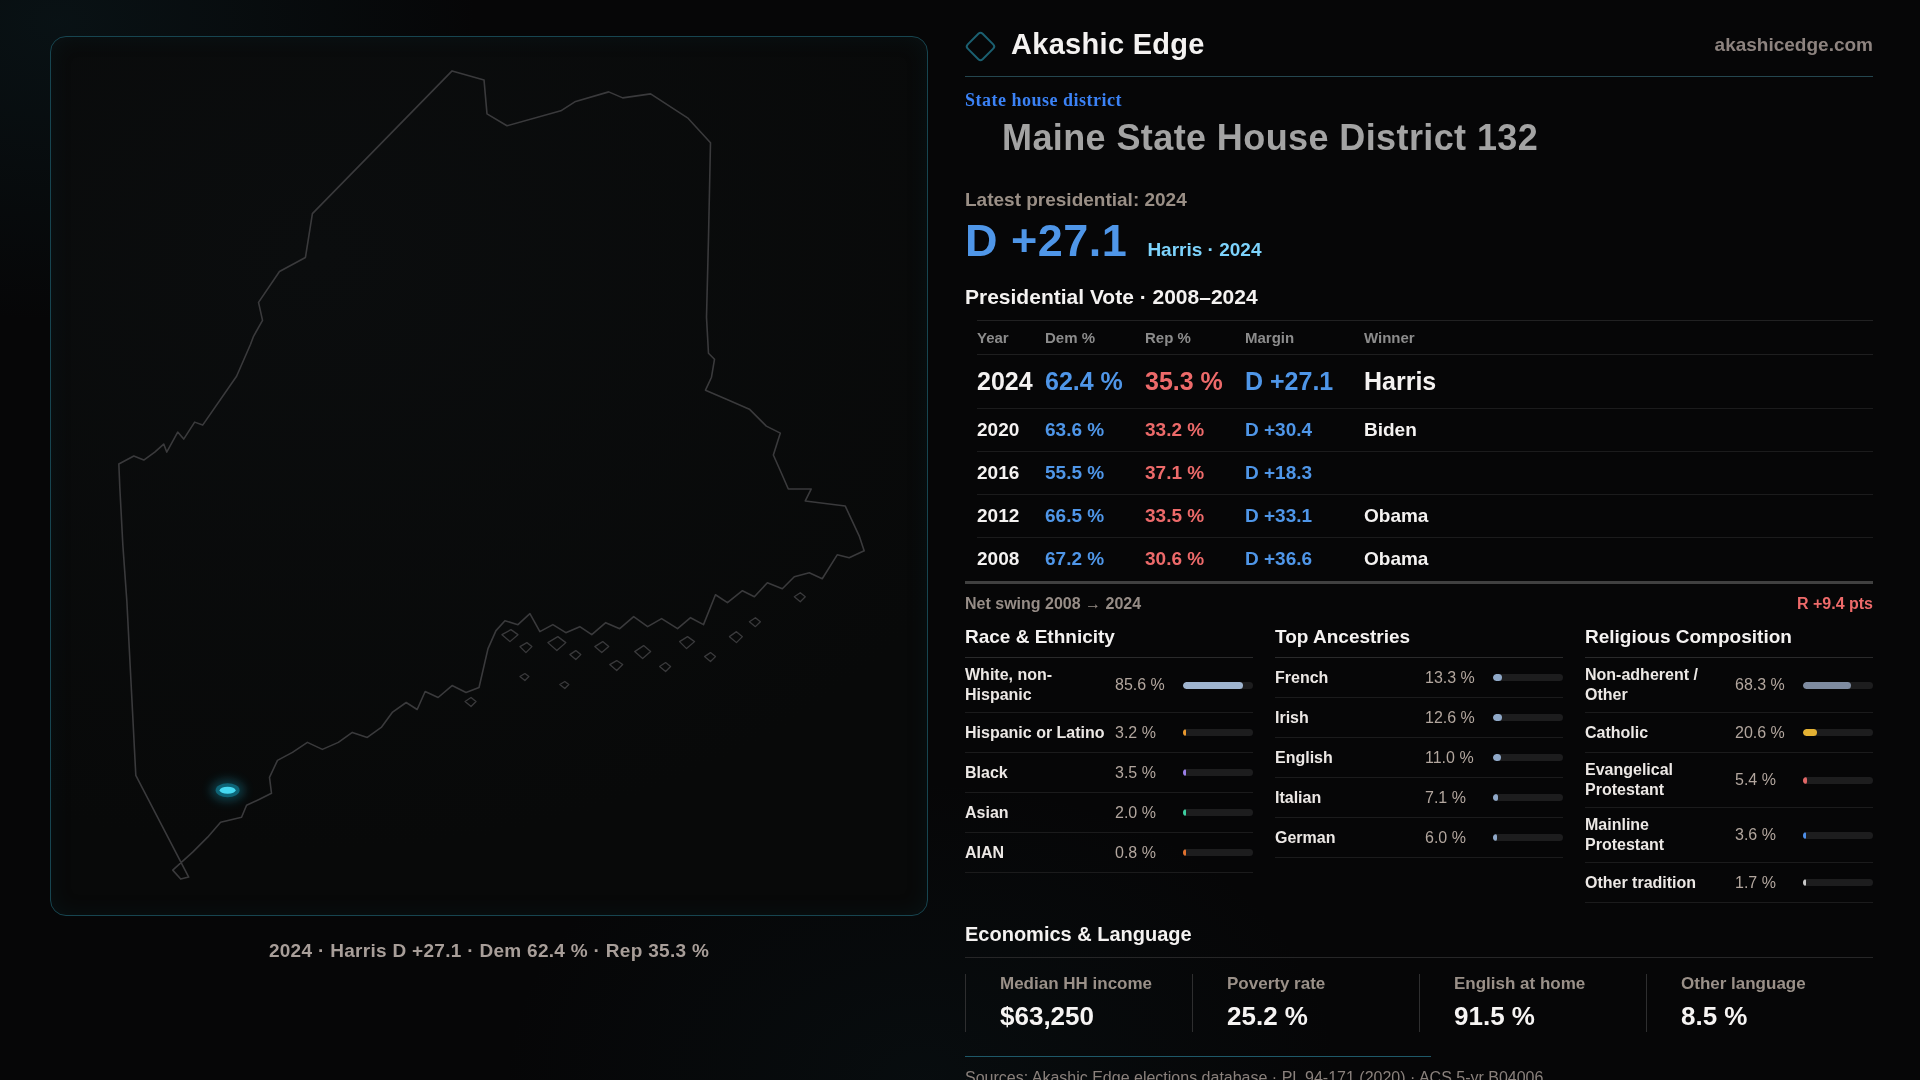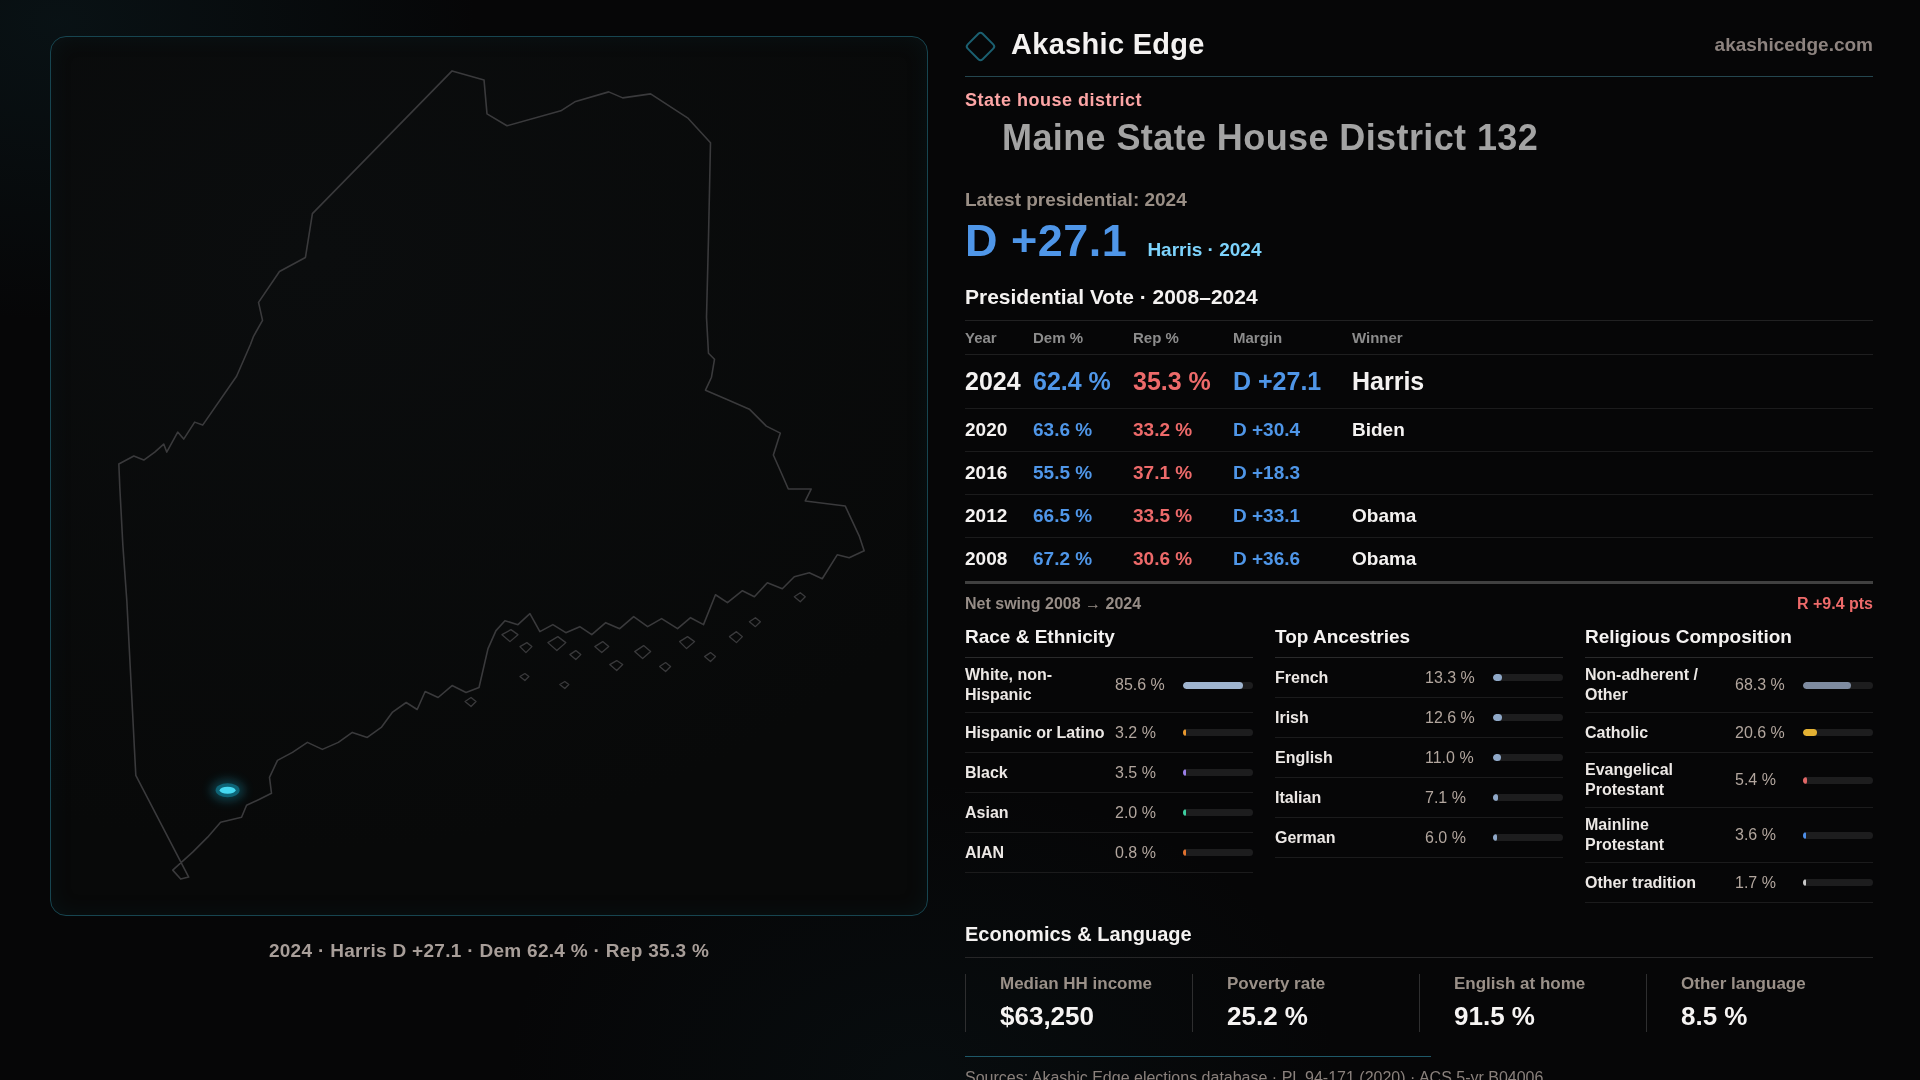--- a/index.html
+++ b/index.html
@@ -39,32 +39,32 @@
   .brand-row{ display:flex; align-items:center; gap:15px; }
   .diamond{
     width:23px; height:23px; border:2.5px solid #1b5f70; border-radius:4px;
     transform:rotate(45deg); margin:4px 4px 0 4px; flex:0 0 auto;
   }
   .brand-name{ font-size:29px; font-weight:800; letter-spacing:.3px; }
   .brand-site{ margin-left:auto; color:#8d837f; font-size:19px; font-weight:700; }
 
   .head-divider{ height:1px; background:#24464f; margin:15px 0 13px; }
 
-  .kicker{ font-size:18px; font-weight:700; color:#fca5a5; letter-spacing:.5px; }
+  .kicker{ font-size:18px; font-weight:700; color:#3b82f6; letter-spacing:.5px;font-family:Liberation Serif, serif; }
   .page-title{ font-size:36px; font-weight:800; letter-spacing:.4px; margin-top:6px; color:#a3a3a3;margin-left:37px; }
   .latest-label{ margin-top:30px; font-size:19px; font-weight:700; color:#9a8f86; }
 
   .margin-row{ display:flex; align-items:baseline; gap:20px; margin-top:4px; }
   .margin-big{ font-size:45px; font-weight:800; color:#4f96e8; letter-spacing:.5px; }
   .margin-ctx{ font-size:19px; font-weight:700; color:#7dd3fc; }
 
   .vote-title{ margin-top:18px; font-size:21px; font-weight:800; }
 
   .vote-table{ margin-top:11px; }
-  .vt-row{ display:grid; grid-template-columns:68px 100px 100px 119px 1fr; align-items:center; }
+  .vt-row{ display:grid; grid-template-columns:68px 100px 100px 119px 1fr; align-items:center;margin-left:12px; }
   .vt-head{ padding:8px 0; border-top:1px solid #212122; border-bottom:1px solid #1e1e1f;
             color:#8c8c8c; font-size:15px; font-weight:600; }
   .vt-first{ padding:12px 0; font-size:25px; font-weight:700; }
   .vt-r{ padding:10px 0; font-size:19px; font-weight:700; border-top:1px solid #1b1b1c; }
   .dem{ color:#4f96e8; } .rep{ color:#ed6a6a; } .marg{ color:#4f96e8; }
 
   .net-row{ display:flex; justify-content:space-between; border-top:3px solid #404040;
             padding:11px 0 0; margin-top:1px; }
   .net-label{ font-size:16px; font-weight:600; color:#978d87; }
   .net-value{ font-size:16px; font-weight:700; color:#ed6a6a; }

